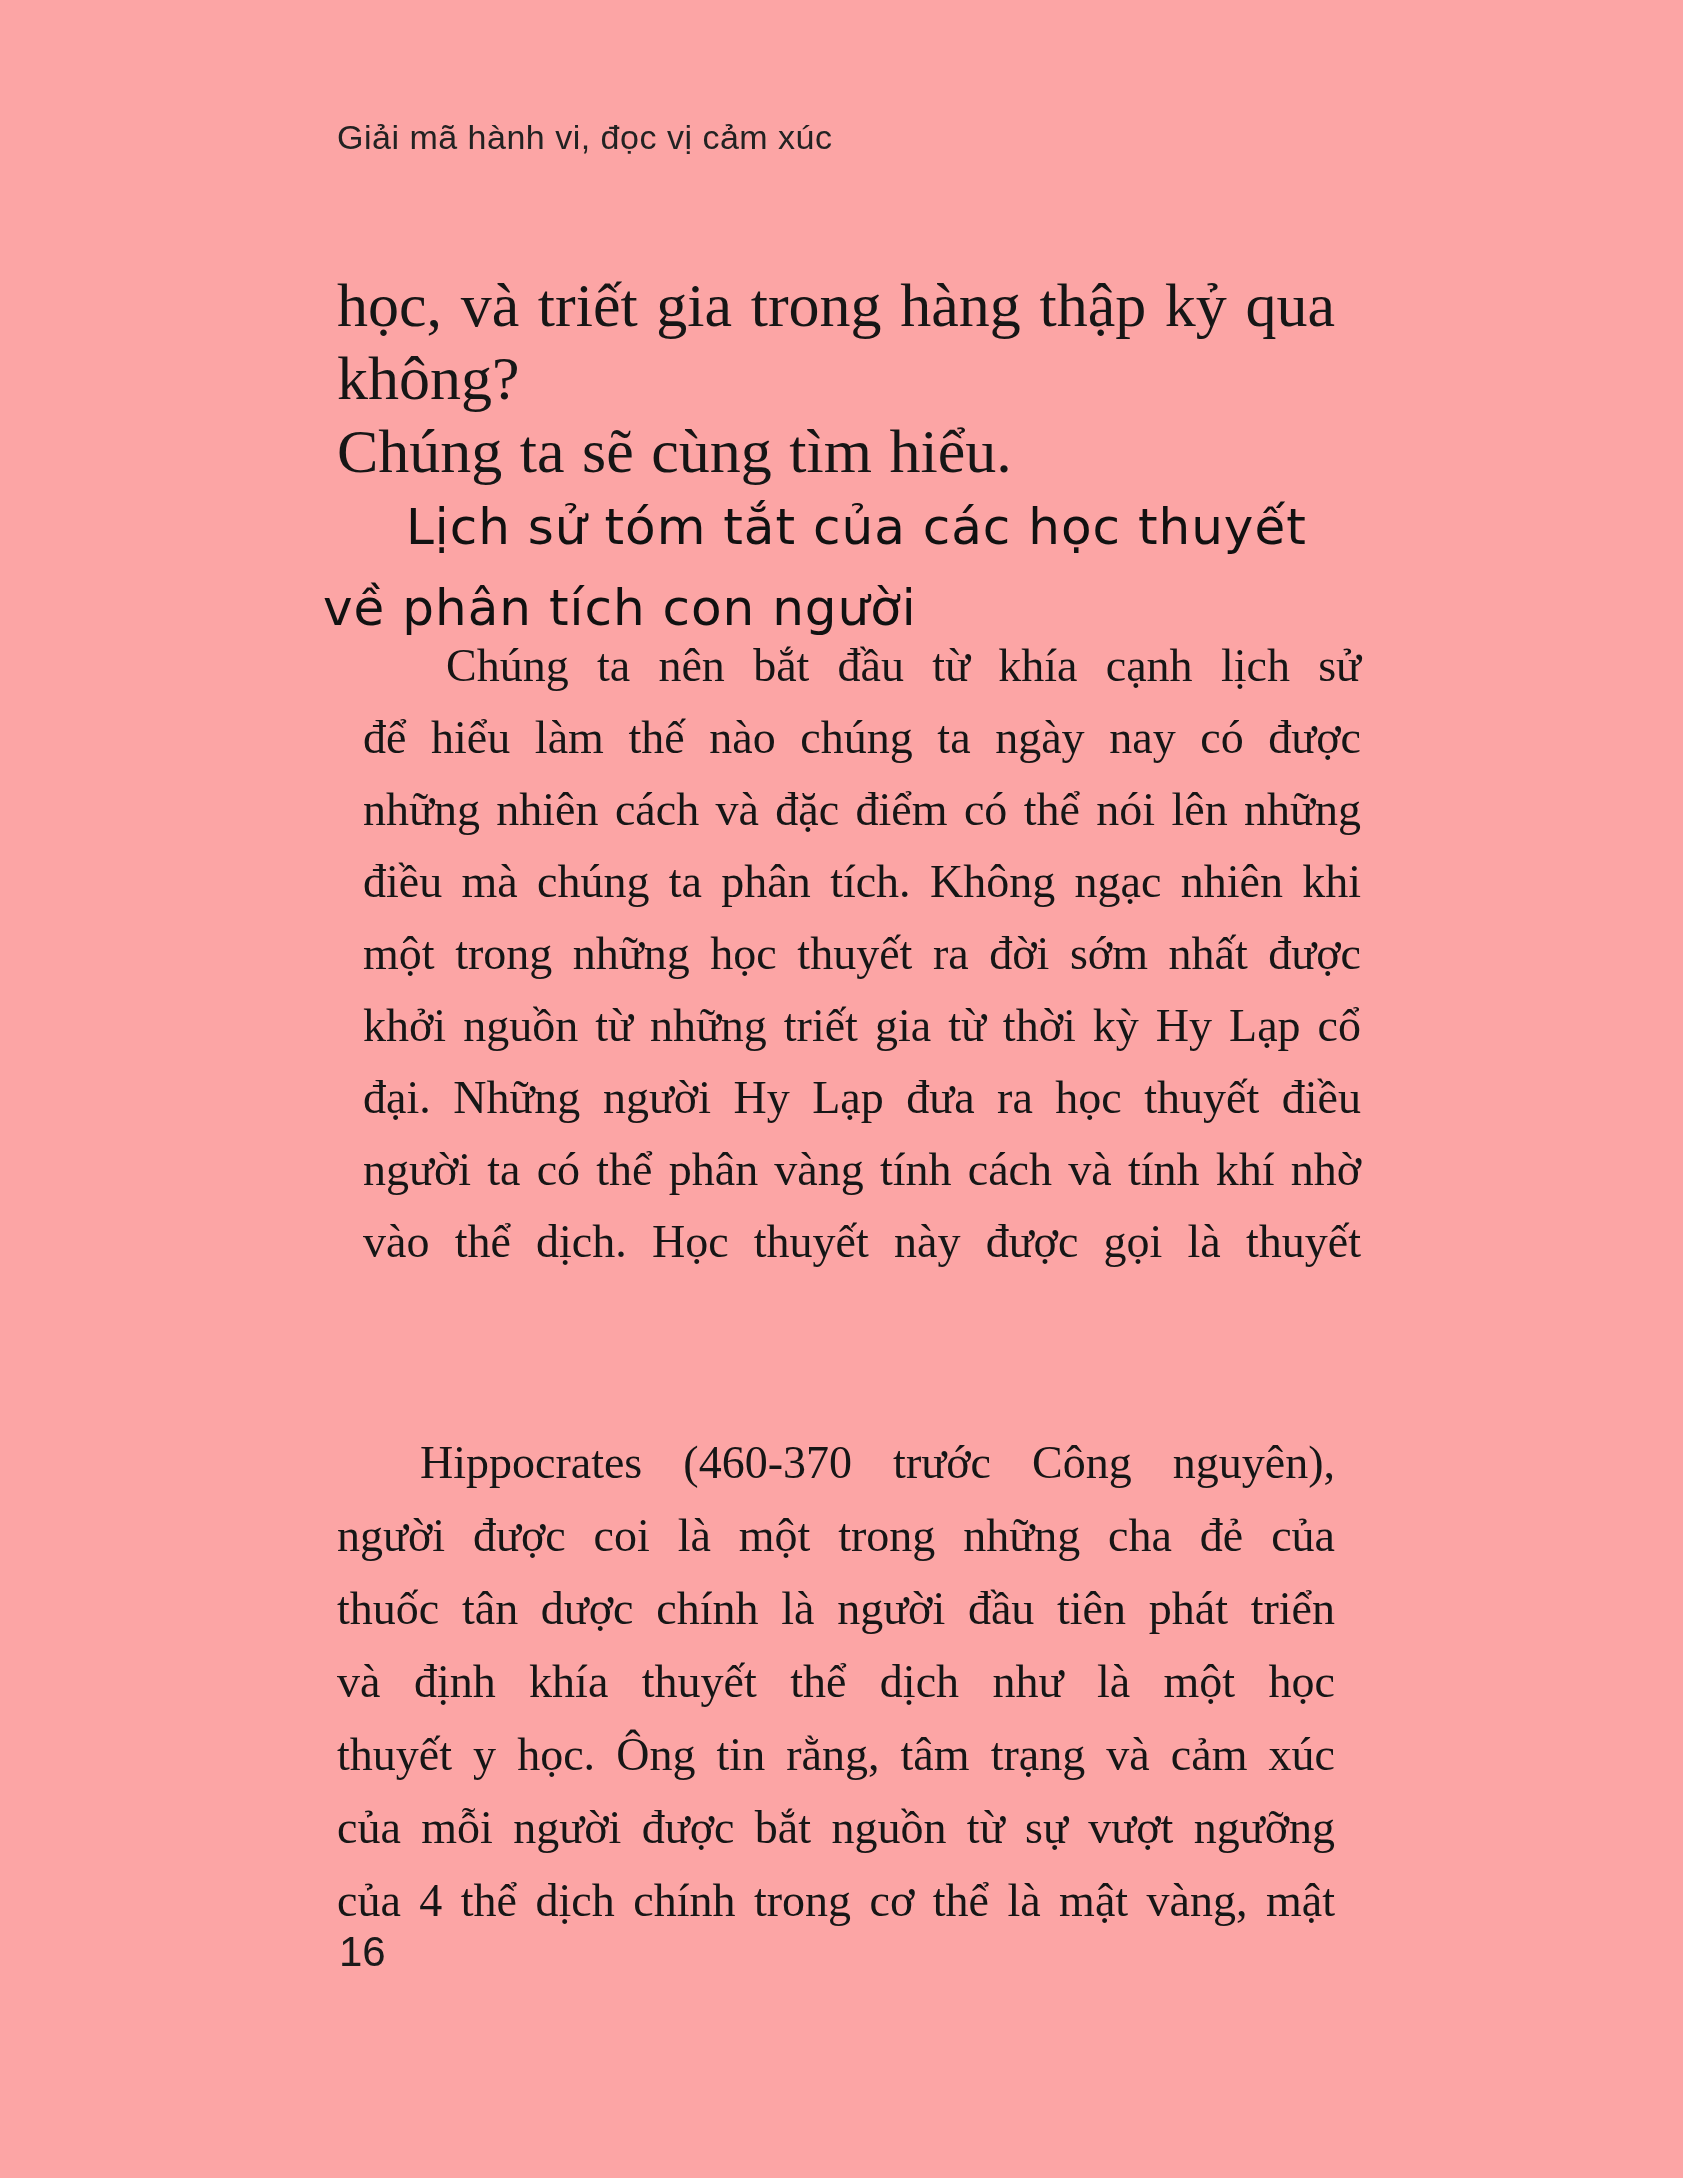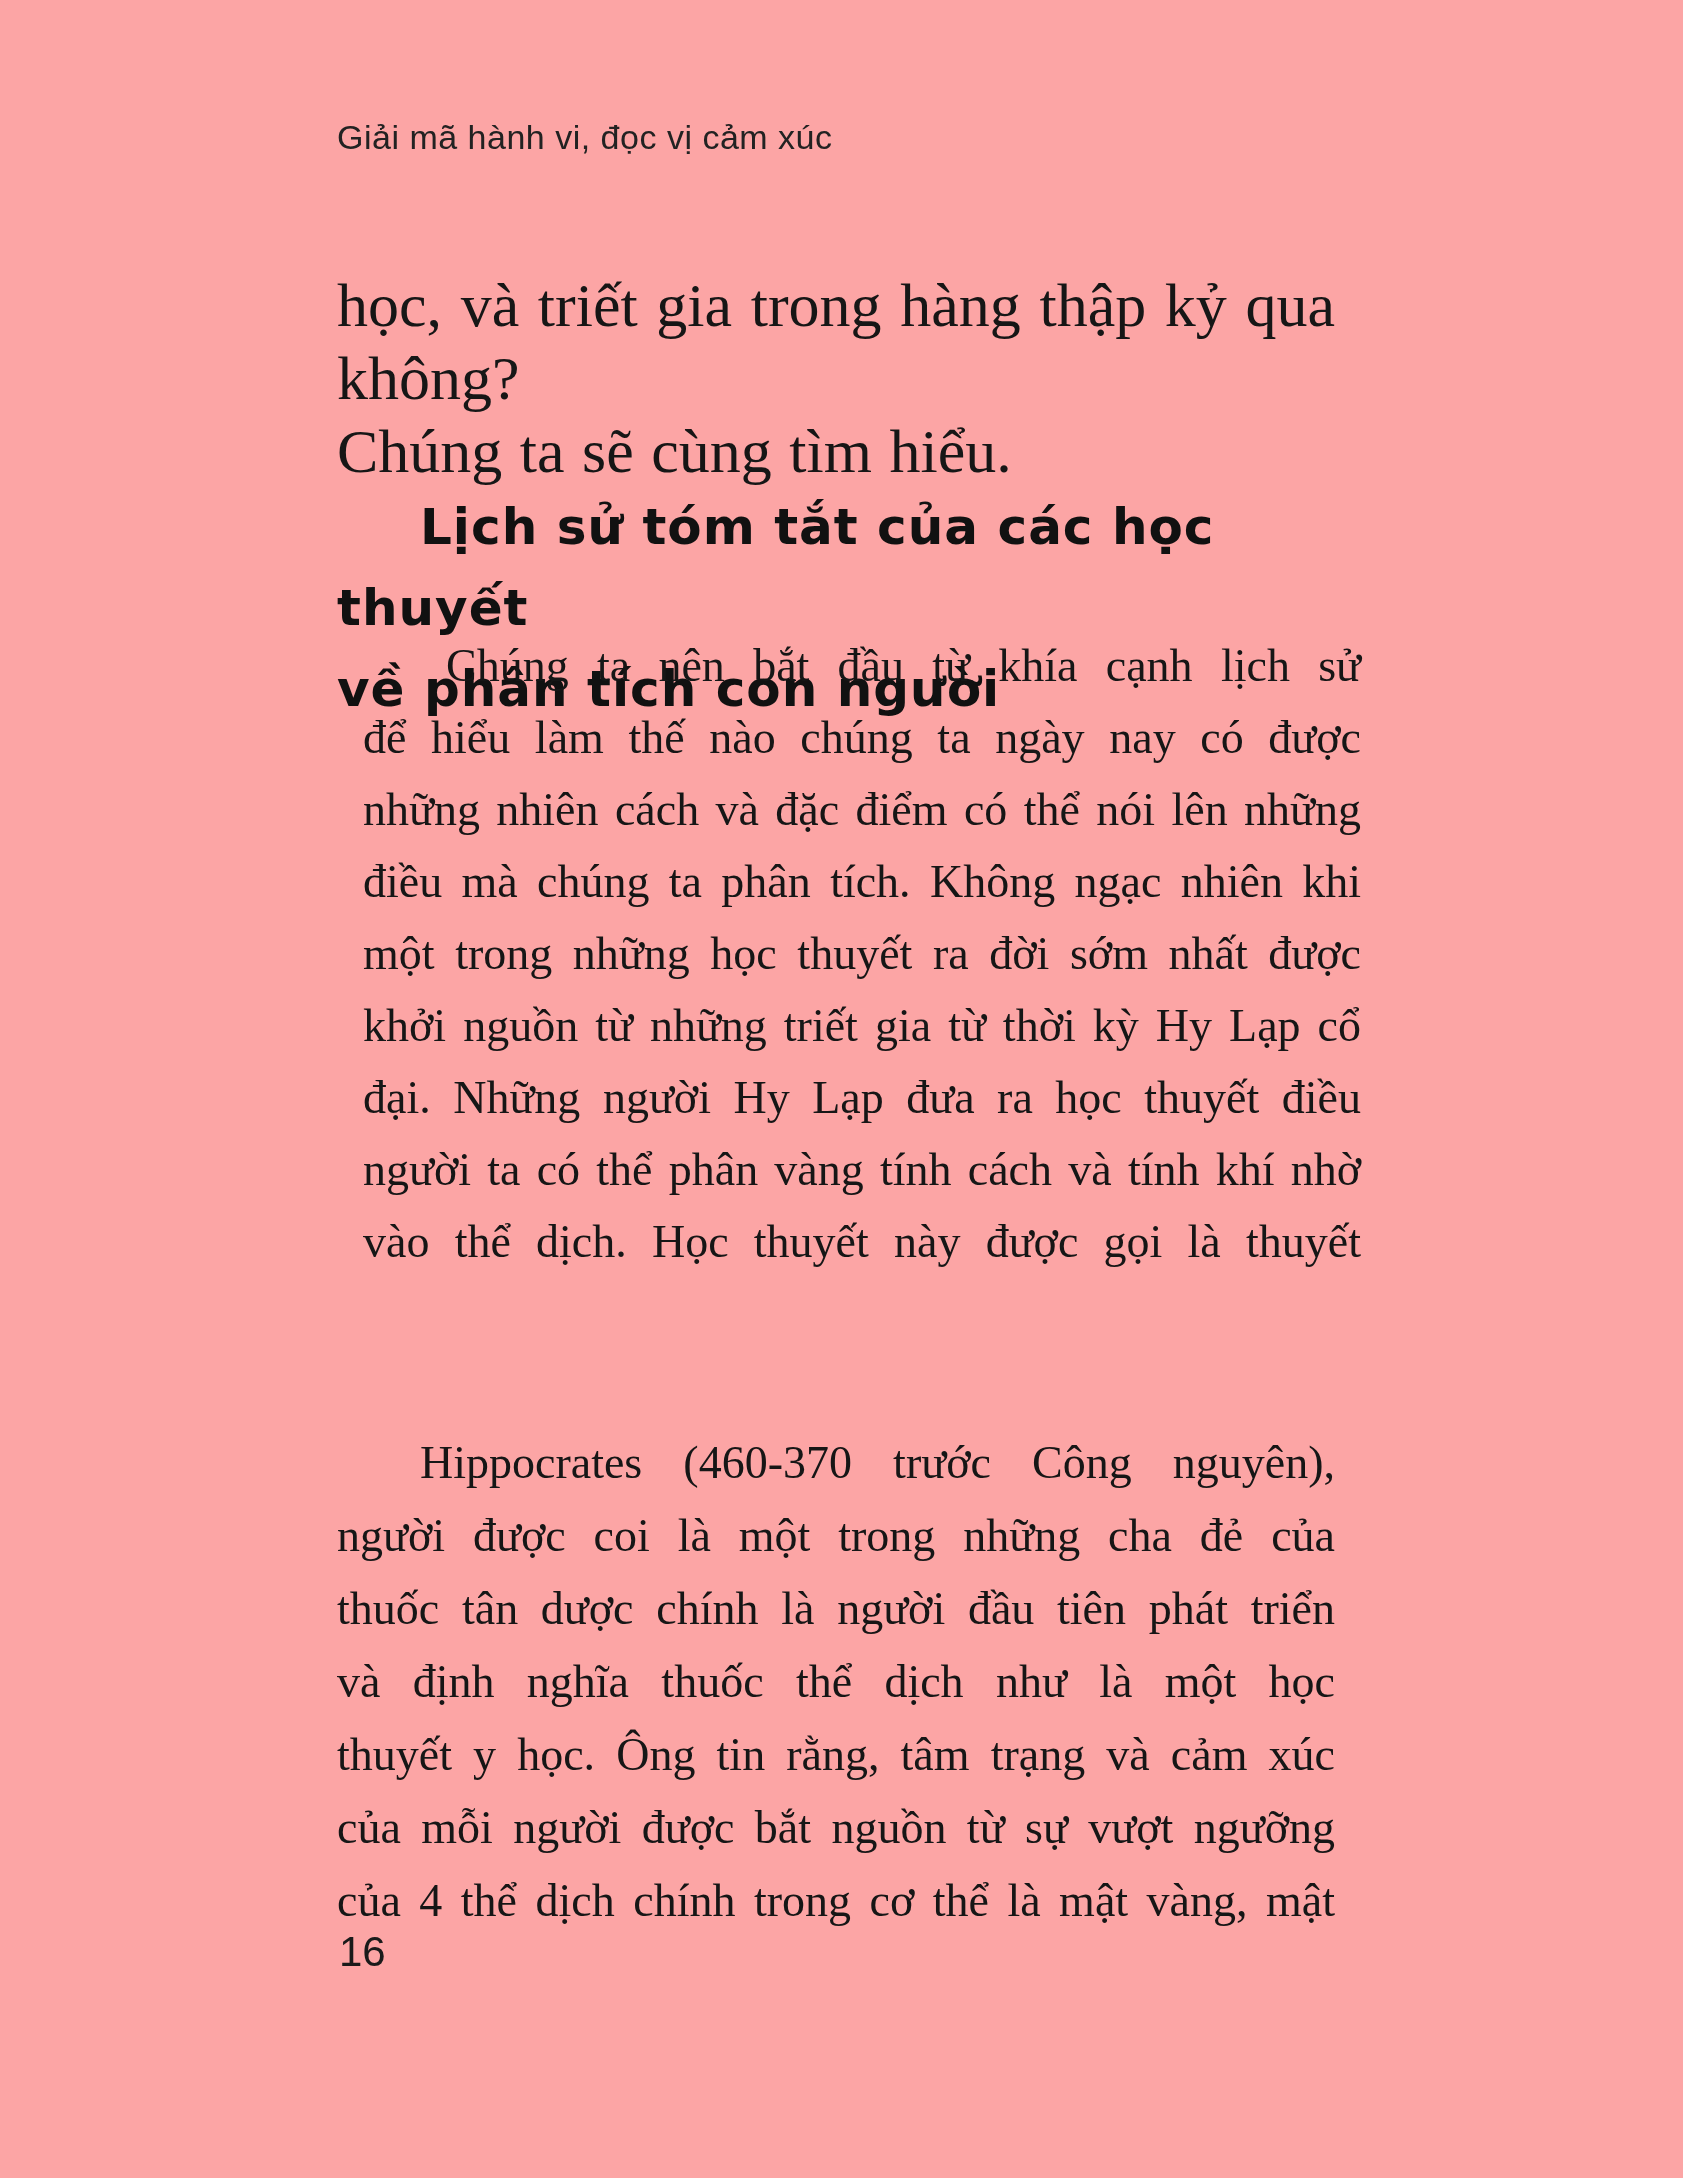--- a/index.html
+++ b/index.html
@@ -29,25 +29,25 @@
   .textblock {
     position: absolute;
     left: 337px;
     width: 998px;
   }
   .intro-paragraph   { top: 269px;  font-size: 62px; line-height: 73px; }
   .paragraph-1       { top: 630px;  font-size: 46px; line-height: 72px; margin-left: 26px; }
   .paragraph-2       { top: 1426px; font-size: 46px; line-height: 73px; }
   .section-heading {
     position: absolute;
-    left: 337px;
+    left: 323px;
     top: 487px;
     width: 1010px;
     font-family: "DejaVu Sans", sans-serif;
-    font-weight: 700;
+    font-weight: 400;
     font-size: 50px;
     line-height: 81px;
     color: #111111;
     letter-spacing: 1px;
   }
   
   .tline {
     text-align: justify;
     text-align-last: justify;
     word-spacing: 2px;
@@ -95,21 +95,21 @@
       <div class="tline">khởi nguồn từ những triết gia từ thời kỳ Hy Lạp cổ</div>
       <div class="tline">đại. Những người Hy Lạp đưa ra học thuyết điều</div>
       <div class="tline">người ta có thể phân vàng tính cách và tính khí nhờ</div>
       <div class="tline">vào thể dịch. Học thuyết này được gọi là thuyết</div>
     </div>
 
   <div class="textblock paragraph-2">
       <div class="tline indent">Hippocrates (460-370 trước Công nguyên),</div>
       <div class="tline">người được coi là một trong những cha đẻ của</div>
       <div class="tline">thuốc tân dược chính là người đầu tiên phát triển</div>
-      <div class="tline">và định nghĩa thuốc thể dịch như là một học</div>
+      <div class="tline">và định khía thuyết thể dịch như là một học</div>
       <div class="tline">thuyết y học. Ông tin rằng, tâm trạng và cảm xúc</div>
       <div class="tline">của mỗi người được bắt nguồn từ sự vượt ngưỡng</div>
       <div class="tline">của 4 thể dịch chính trong cơ thể là mật vàng, mật</div>
     </div>
 
   <div class="page-number">16</div>
 
 </div>
 
 

